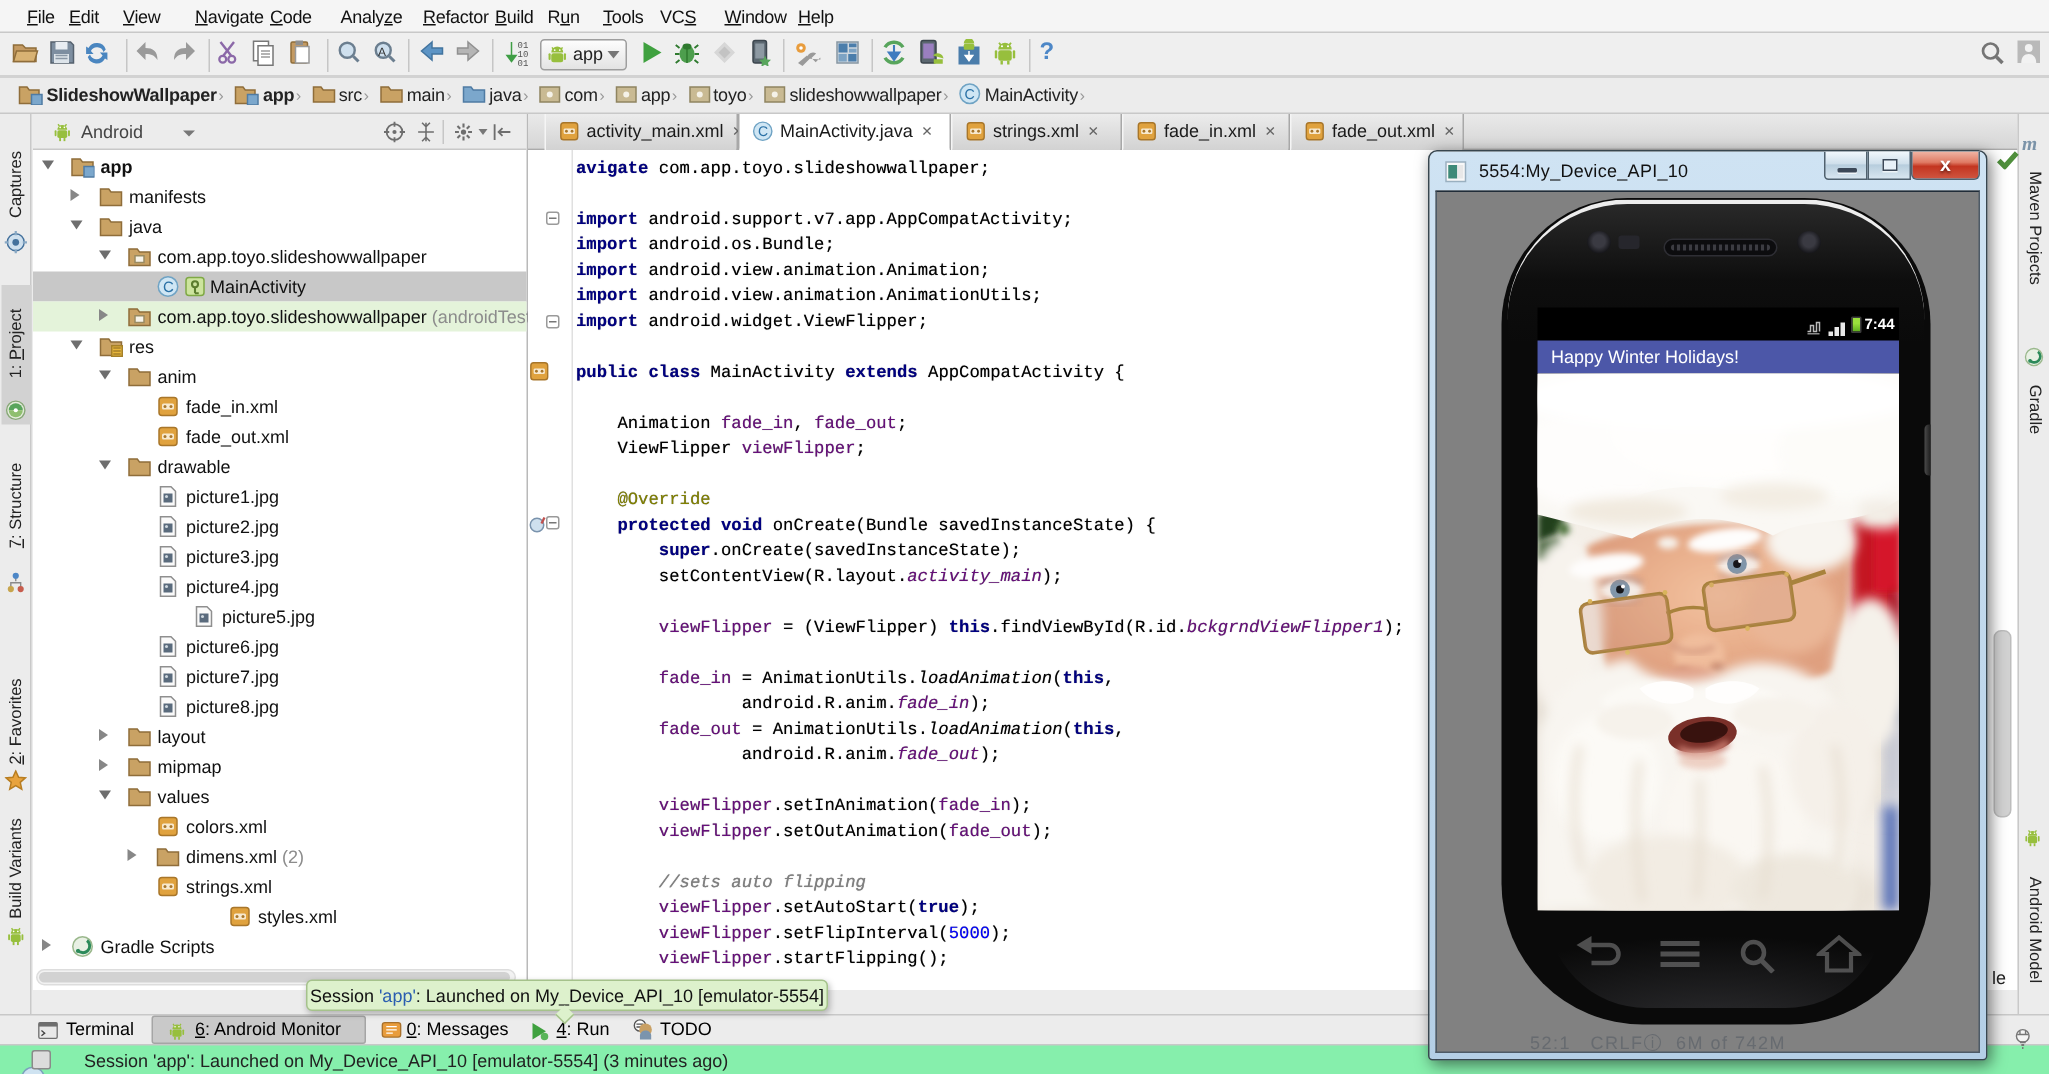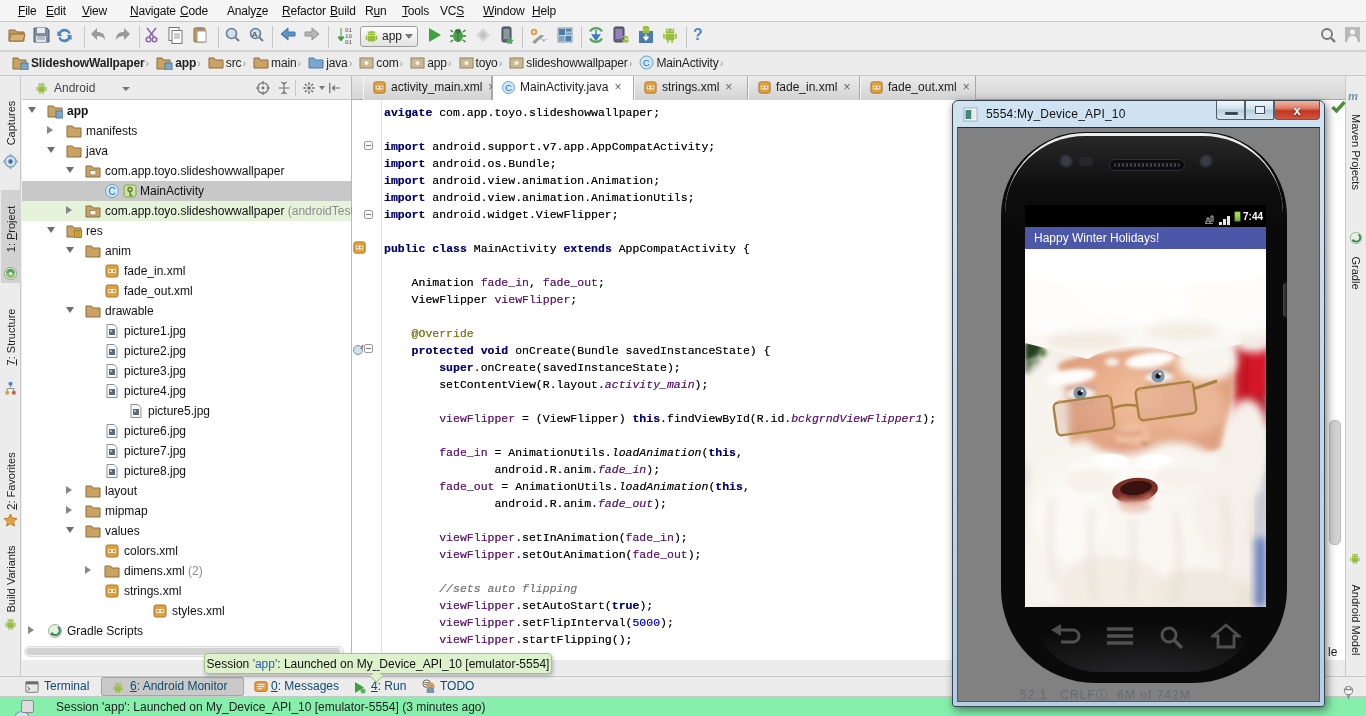--- a/index.html
+++ b/index.html
@@ -42,21 +42,21 @@
 #code .fld{color:#660E7A}
 #code .fldi{color:#660E7A;font-style:italic}
 #code .mi{font-style:italic}
 #code .num{color:#0000ff}
 #code .cmt{color:#808080;font-style:italic}
 #code .ann{color:#808000}
 #banner{position:absolute;left:0;top:22px;width:241px;height:22px;background:#4c57a8}
 
 #rstrip{position:absolute;left:1345px;top:76px;width:21px;height:620px;background:#ececec;border-left:1px solid #c9c9c9}
 
-#botbar{position:absolute;left:0;top:676px;width:1366px;height:20px;background:#ececec;border-top:1px solid #c8c8c8;font-size:12px;color:#0c4a6e}
+#botbar{position:absolute;left:0;top:676px;width:1366px;height:20px;background:#ececec;border-top:1px solid #c8c8c8;font-size:12px;color:#000000}
 #statusbar{position:absolute;left:0;top:696px;width:1366px;height:20px;background:#86efac;border-top:1px solid #c8c8c8;font-size:12px;color:#222}
 
 #balloon{position:absolute;left:204px;top:653px;width:348px;height:21px;background:#ddf1cc;border:1px solid #a5c28b;border-radius:4px;font-size:12px;color:#111;line-height:21px;text-align:center;box-shadow:1px 2px 4px rgba(0,0,0,.25);z-index:40}
 #balloon a{color:#2a5db0;}
 
 #emu{position:absolute;left:952px;top:100px;width:373px;height:607px;z-index:50}
 #emuborder{position:absolute;left:0;top:0;width:373px;height:607px;background:linear-gradient(#cfe3f3,#b4cfe6);border:1px solid #38464f;border-radius:6px 6px 3px 3px;box-shadow:2px 3px 10px rgba(0,0,0,.5)}
 #emutitle{position:absolute;left:4px;top:2px;width:365px;height:24px;font-size:12px;color:#111;line-height:24px;letter-spacing:0.2px}
 #emucontent{position:absolute;left:5px;top:27px;width:363px;height:575px;background:#818181;border:1px solid #4d5a66;border-top:1px solid #202c38}
 #phone{position:absolute;left:43px;top:4px;width:286px;height:551px;background:#0a0a0a;border-radius:84px 84px 94px 94px}

